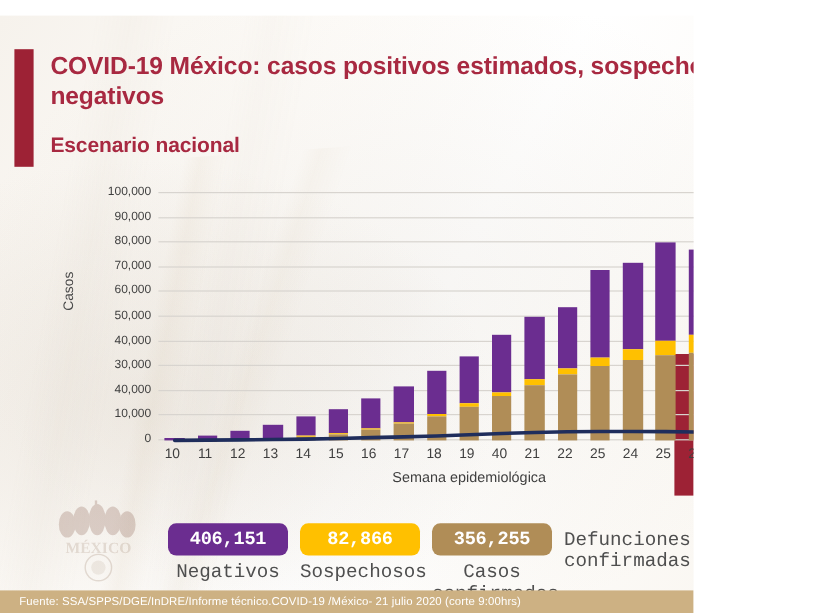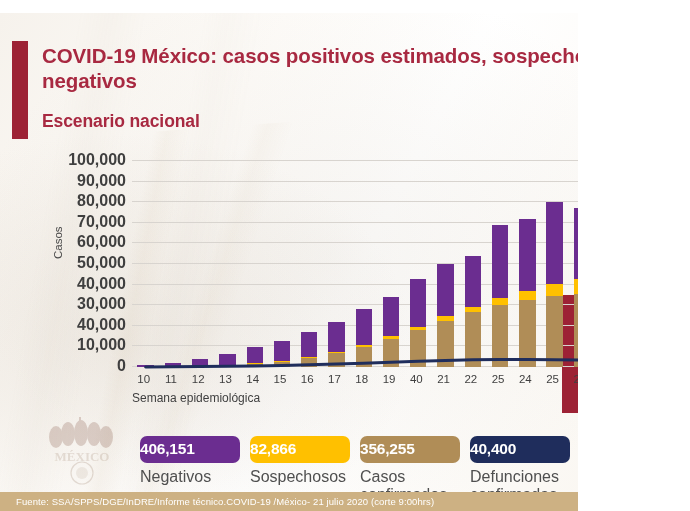--- a/index.html
+++ b/index.html
@@ -101,24 +101,23 @@
     position: absolute;
     left: 0; width: 100%;
     height: 1px;
     background: #d8d4cf;
   }
   .ytick {
     position: absolute;
     right: 100%;
     margin-right: 6px;
     transform: translateY(-50%);
-    font-size: 16px;
+    font-size: 10px;
     color: #3f3f3f;
     white-space: nowrap;
-    font-weight: bold;
   }
   .bars {
     position: absolute;
     left: 0; bottom: 0;
     width: 100%; height: 100%;
     display: flex;
     align-items: flex-end;
   }
   .bar-col {
     flex: 1 1 0;
@@ -144,40 +143,43 @@
   .xlabels span {
     flex: 1 1 0;
     text-align: center;
     font-size: 11.5px;
     color: #3f3f3f;
   }
   .x-axis-title {
     position: absolute;
     left: 74px; top: 240px;
     width: 518px;
+    text-align: center;
     font-size: 12px;
     color: #3f3f3f;
   }
   #lineSvg {
     position: absolute;
     left: 0; top: 0;
     width: 100%; height: 100%;
     overflow: visible;
   }
 
   
   .summary {
     position: absolute;
     left: 140px; top: 423px;
     width: 430px;
     display: flex;
     justify-content: space-between;
   }
   .sum-item {
     width: 100px;
+    text-align: center;
+    font-family: Liberation Mono, monospace;
   }
   .sum-pill {
     border-radius: 7px;
     color: #ffffff;
     font-size: 15.5px;
     font-weight: bold;
     padding: 4px 0 5px 0;
     letter-spacing: -0.2px;
   }
   .sum-cap {
@@ -457,21 +459,20 @@
       </div>
       <div class="sum-item">
         <div class="sum-pill" style="background: rgb(255, 192, 0);">82,866</div>
         <div class="sum-cap">Sospechosos</div>
       </div>
       <div class="sum-item">
         <div class="sum-pill" style="background: rgb(176, 141, 87);">356,255</div>
         <div class="sum-cap">Casos confirmados</div>
       </div>
       <div class="sum-item">
-        <div class="sum-pill" style="background: rgb(31, 45, 92);">40,400</div>
         <div class="sum-cap">Defunciones confirmadas</div>
       </div>
     </div>
 
   <div class="footer">
     <span>Fuente: SSA/SPPS/DGE/InDRE/Informe técnico.COVID-19 /México- 21 julio 2020 (corte 9:00hrs)</span>
   </div>
   <div class="footer-base"></div>
 </div>
 

